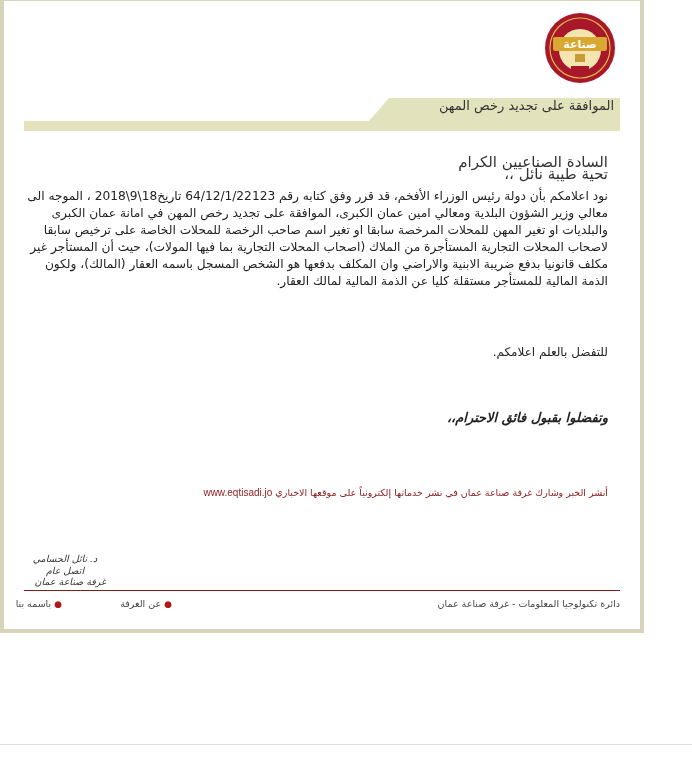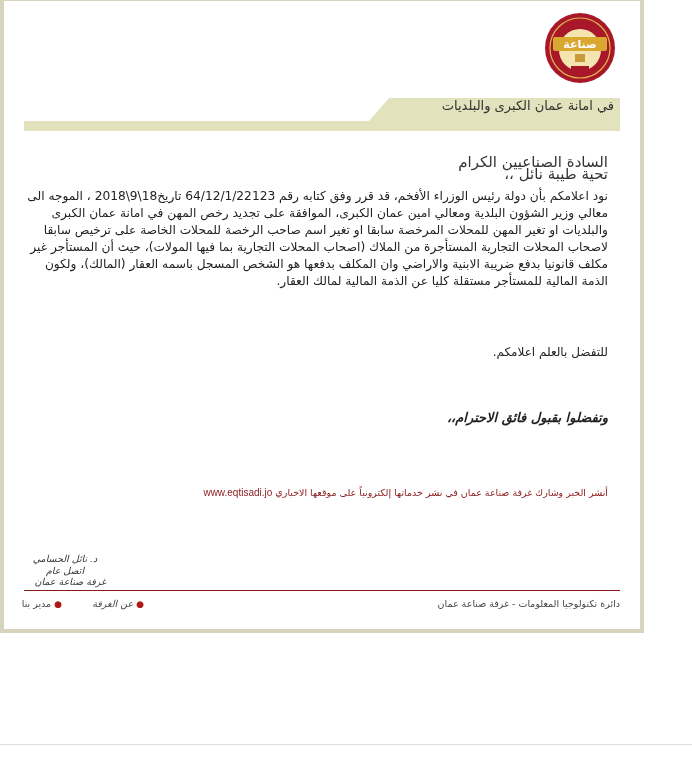--- a/index.html
+++ b/index.html
@@ -23,21 +23,21 @@
       font-style: italic; color: #222; }
     .share { position: absolute; right: 84px; top: 487px; direction: rtl; font-size: 9.5px; color: #8b1a1a; }
     .share .url { font-family: "Liberation Sans", sans-serif; font-size: 10px; }
     .sig { position: absolute; left: 24px; top: 553px; width: 82px; direction: rtl; text-align: center;
       font-size: 9.5px; line-height: 11.5px; color: #333; font-style: italic; }
     .sig .last { text-align: right; }
     .rule { position: absolute; left: 24px; top: 590px; width: 596px; height: 1px; background: #8b1a1a; }
     .footer-left { position: absolute; right: 72px; top: 598px; direction: rtl; font-size: 9.5px; color: #444; }
     .footer-link { position: absolute; top: 598px; direction: rtl; font-size: 9.5px; color: #444; text-decoration: none; }
     .footer-link .bullet { color: #b01818; font-size: 9px; margin-left: 3px; }
-    .link-about { right: 548px; font-style: italic; }
+    .link-about { right: 520px; }
     .link-contact { right: 630px; }
     .bottom-line { position: absolute; left: 0; top: 744px; width: 692px; height: 1px; background: #dedede; }
   </style>
 </head>
 <body>
 
 <div class="frame"></div>
 
 <svg class="logo" viewBox="0 0 72 72">
   <circle cx="36" cy="36" r="35" fill="#a8182a"></circle>
@@ -45,21 +45,21 @@
   <circle cx="36" cy="38" r="21" fill="#f3e4b0"></circle>
   <rect x="9" y="25" width="54" height="14" rx="2" fill="#d9a830"></rect>
   <text x="36" y="36" text-anchor="middle" font-size="11" font-weight="bold" fill="#fff" font-family="DejaVu Sans, sans-serif">صناعة</text>
   <rect x="31" y="42" width="10" height="8" fill="#c89a3a"></rect>
   <rect x="27" y="54" width="18" height="5" fill="#a8182a"></rect>
 </svg>
 
 <div class="title-band"></div>
 <div class="title-box"></div>
 <div class="title-text">
-  <div>في امانة عمان الكبرى والبلديات</div>
+  <div>الموافقة على تجديد رخص المهن</div>
 </div>
 
 <div class="greet">
   <div>السادة الصناعيين الكرام</div>
   <div>تحية طيبة نائل ،،</div>
 </div>
 
 <div class="body-text">نود اعلامكم بأن دولة رئيس الوزراء الأفخم، قد قرر وفق كتابه رقم 64/12/1/22123 تاريخ18\9\2018 ، الموجه الى معالي وزير الشؤون البلدية ومعالي امين عمان الكبرى، الموافقة على تجديد رخص المهن في امانة عمان الكبرى والبلديات او تغير المهن للمحلات المرخصة سابقا او تغير اسم صاحب الرخصة للمحلات الخاصة على ترخيص سابقا لاصحاب المحلات التجارية المستأجرة من الملاك (اصحاب المحلات التجارية بما فيها المولات)، حيث أن المستأجر غير مكلف قانونيا بدفع ضريبة الابنية والاراضي وان المكلف بدفعها هو الشخص المسجل باسمه العقار (المالك)، ولكون الذمة المالية للمستأجر مستقلة كليا عن الذمة المالية لمالك العقار.</div>
 
 <div class="closing1">للتفضل بالعلم اعلامكم.</div>
@@ -77,16 +77,16 @@
 </div>
 
 <div class="rule"></div>
 
 <div class="footer-left">دائرة تكنولوجيا المعلومات - غرفة صناعة عمان</div>
 
 <a class="footer-link link-about">
   <span class="bullet">●</span><span>عن الغرفة</span>
 </a>
 <a class="footer-link link-contact">
-  <span class="bullet">●</span><span>مدير بنا</span>
+  <span class="bullet">●</span><span>باسمه بنا</span>
 </a>
 
 <div class="bottom-line"></div>
 
 </body></html>

